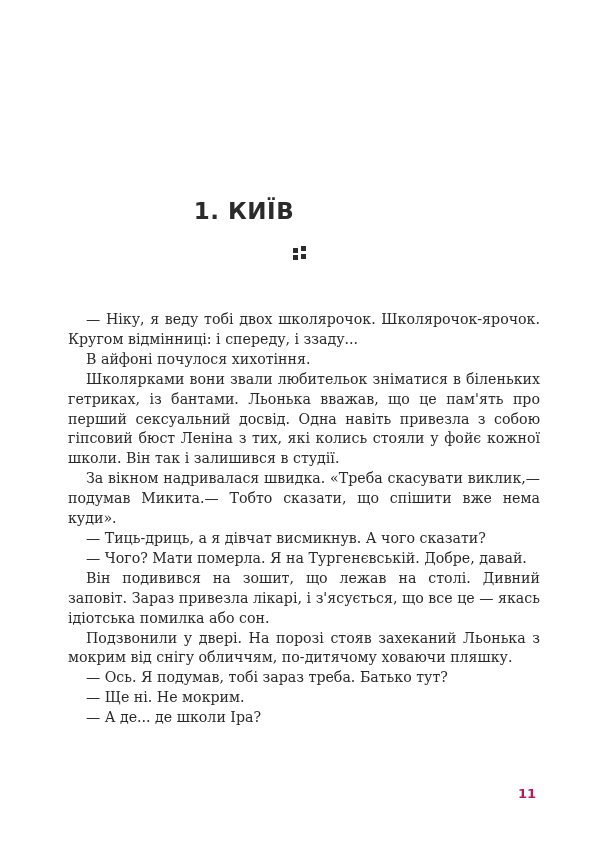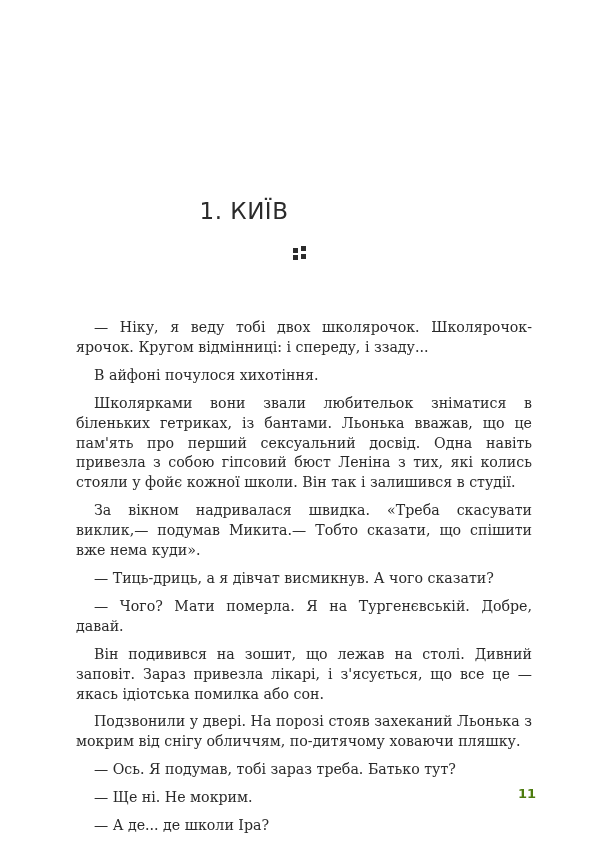--- a/index.html
+++ b/index.html
@@ -2,35 +2,35 @@
 <html><head>
 <meta charset="utf-8">
 <style>
   html, body { margin: 0; padding: 0; }
   body {
     width: 600px; height: 847px; background: #ffffff; position: relative; overflow: hidden;
     font-family: "DejaVu Serif", "Liberation Serif", serif; color: #2a2a2a;
   }
   .chapter-title {
     position: absolute; top: 198px; left: 0; width: 488px; text-align: center;
-    font-family: "DejaVu Sans", "Liberation Sans", sans-serif; font-weight: normal;
+    font-family: "DejaVu Sans", "Liberation Sans", sans-serif; font-weight: bold;
     font-size: 23px; letter-spacing: 0.5px; color: #2b2b2b;
   }
   .ornament {
     position: absolute; top: 245px; left: 292px; width: 16px; height: 16px;
   }
   .ornament span { position: absolute; width: 5px; height: 5px; background: #2b2b2b; }
   .text-block {
     position: absolute; top: 310px; left: 68px; width: 472px;
     font-size: 14.2px; line-height: 19.9px;
   }
-  .para { margin: 8px; text-indent: 18px; text-align: justify; text-align-last: left; }
+  .para { margin: 0; text-indent: 18px; text-align: justify; text-align-last: left; }
   .page-number {
     position: absolute; top: 786px; left: 518px;
-    font-family: "DejaVu Sans", "Liberation Sans", sans-serif; font-weight: bold; font-size: 13px; color: #4d7c0f;
+    font-family: "DejaVu Sans", "Liberation Sans", sans-serif; font-weight: bold; font-size: 13px; color: #be185d;
   }
 </style>
 </head>
 <body>
 
 <div>
   <h1 class="chapter-title" style="margin:0;">1. КИЇВ</h1>
 
   <div class="ornament">
     <span style="left:1px; top:3px;"></span>

